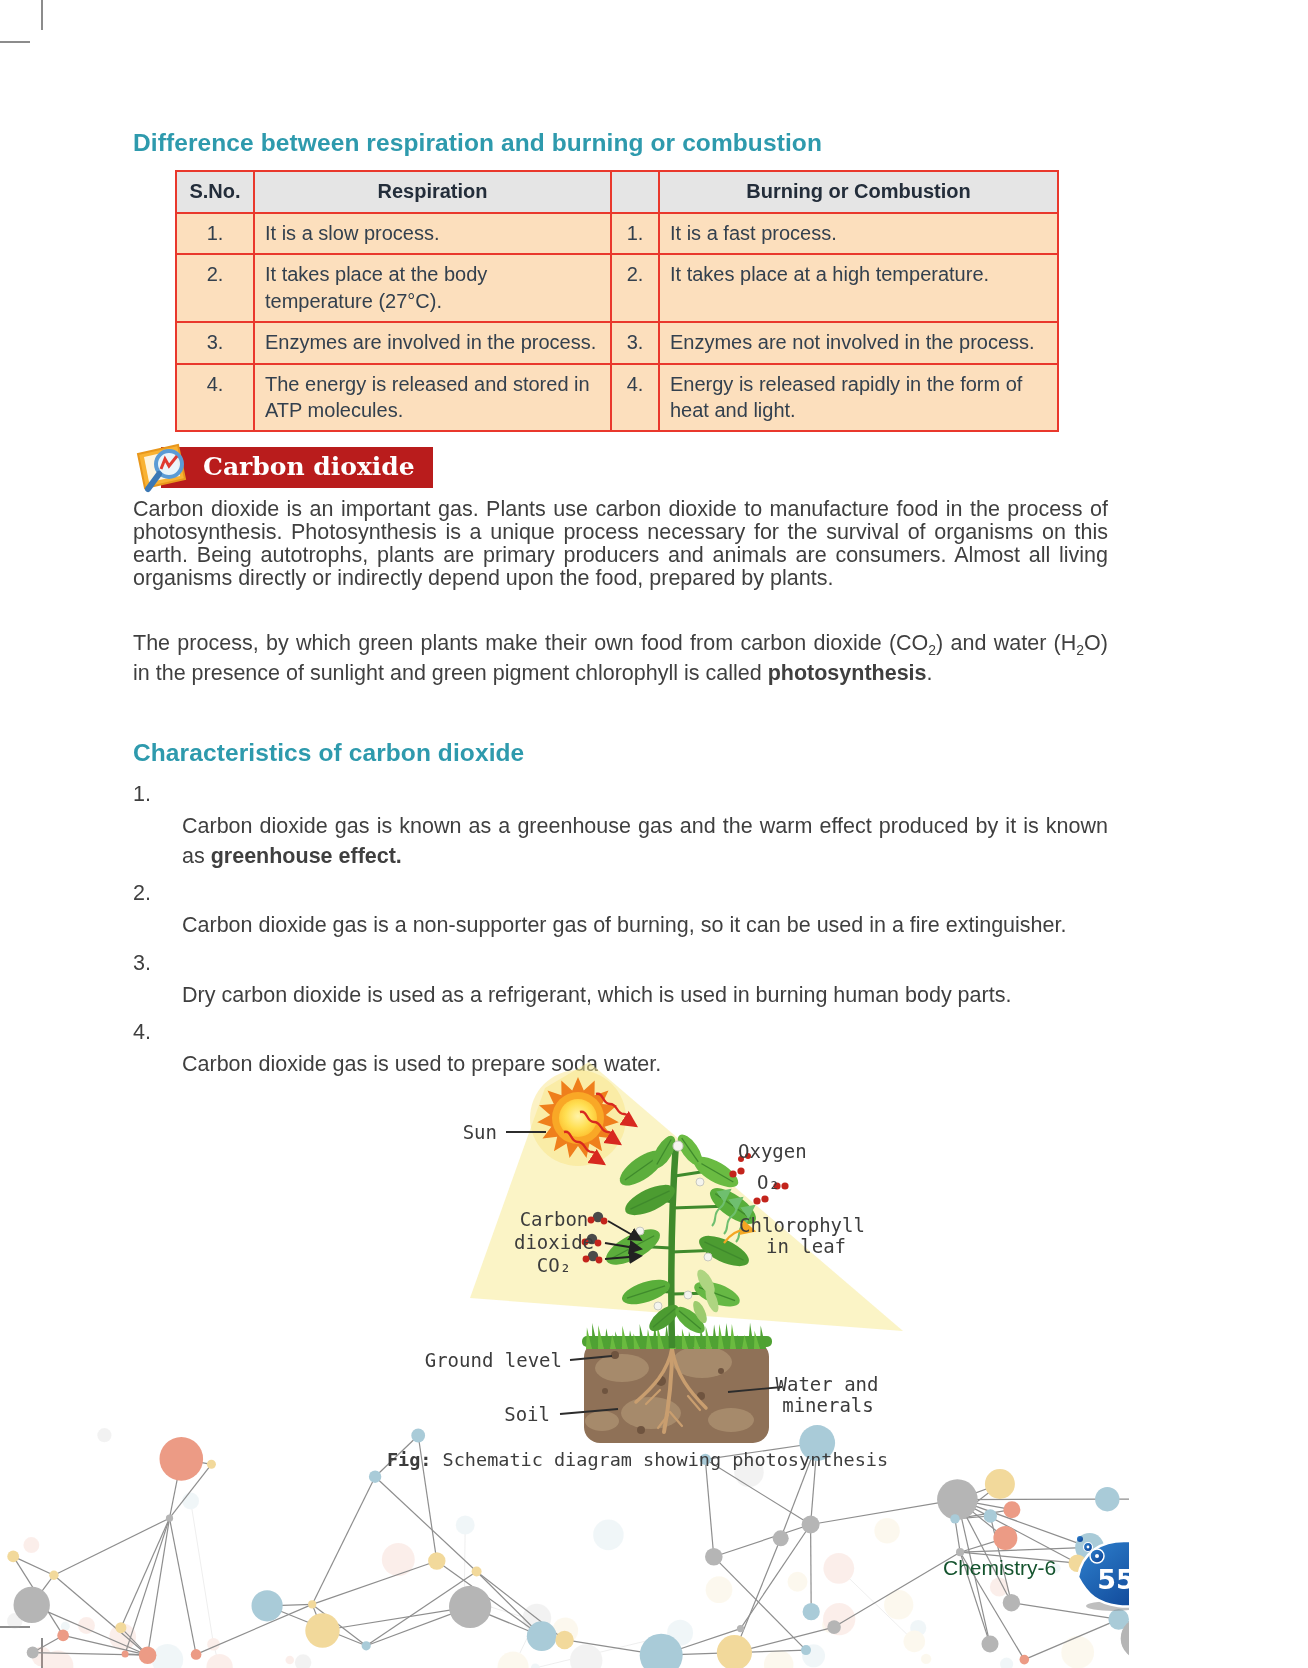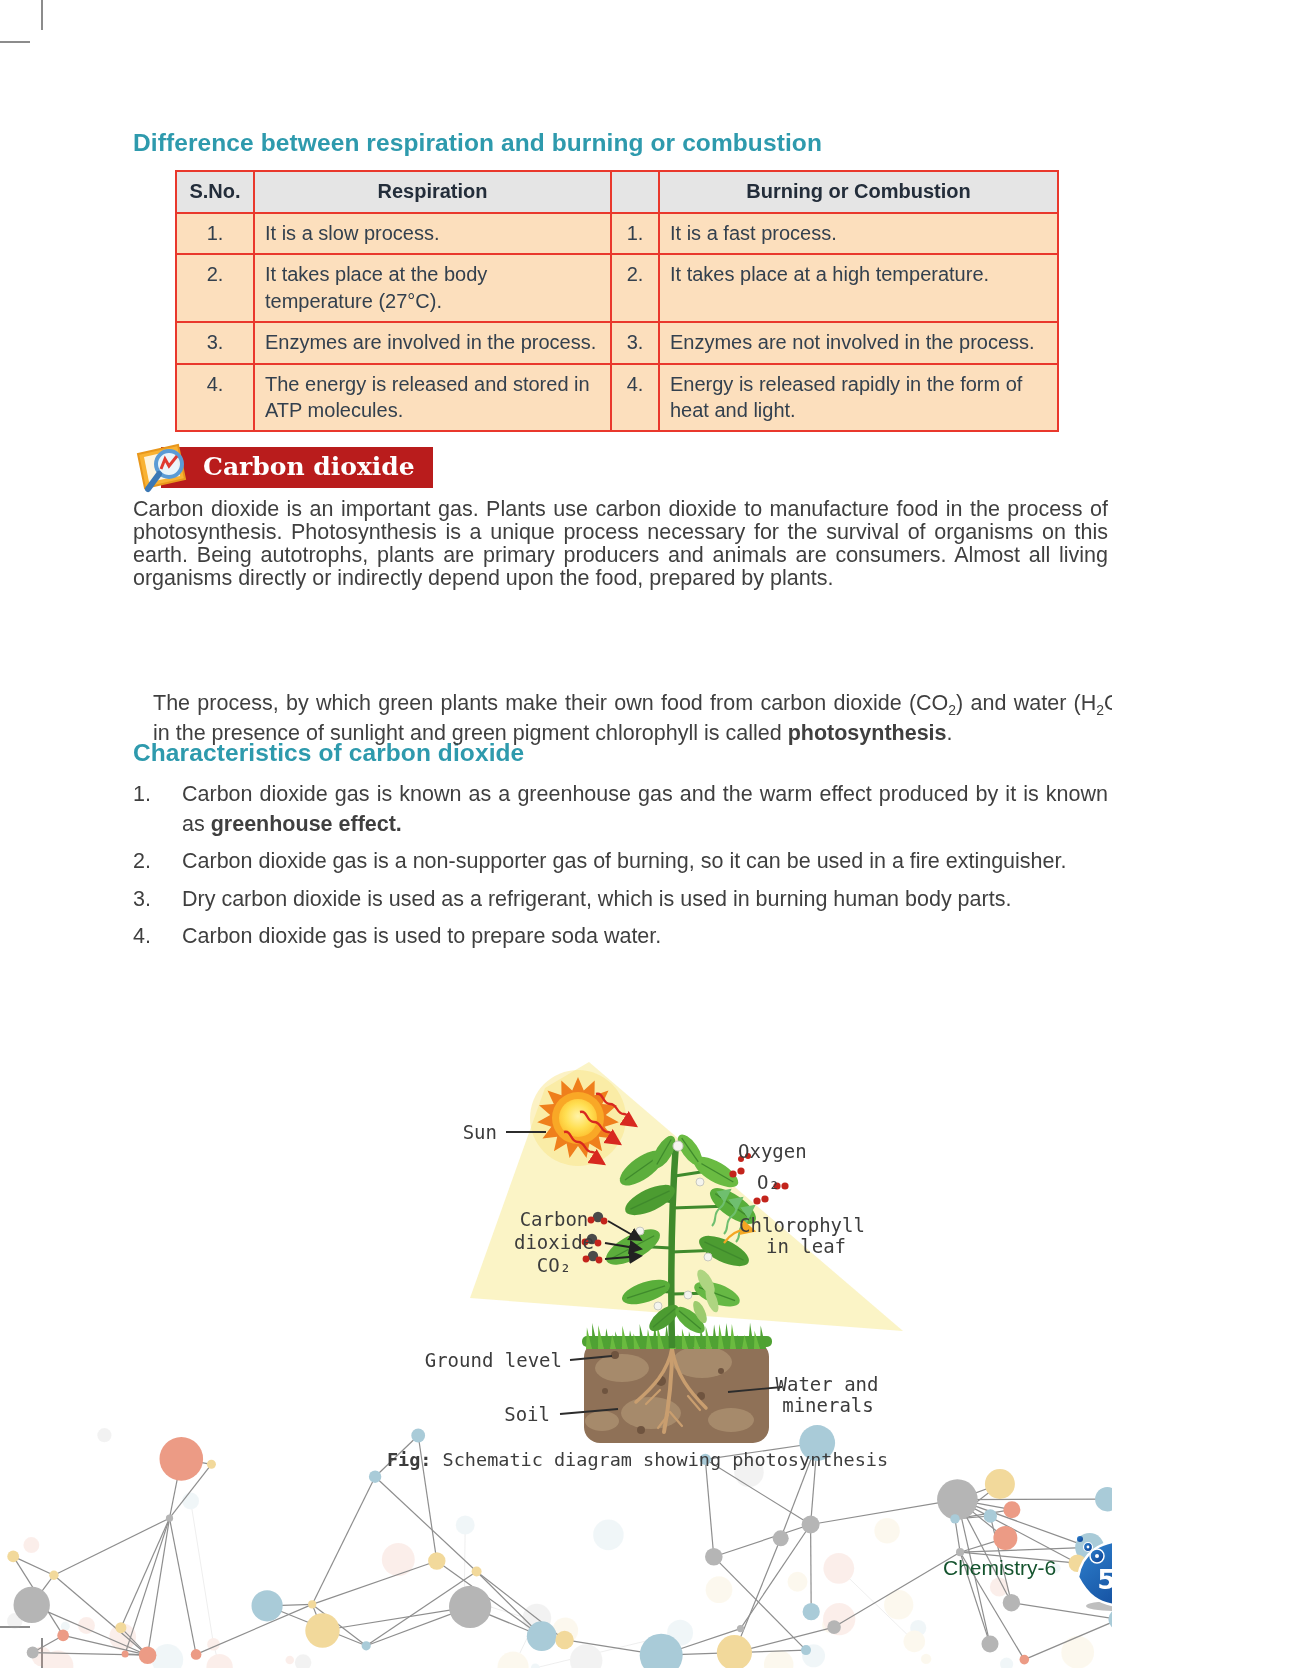--- a/index.html
+++ b/index.html
@@ -1,17 +1,17 @@
 <!DOCTYPE html>
 <html><head>
 <meta charset="utf-8">
 <style>
   html,body{margin:0;padding:0;background:#fff;}
   .page{position:relative;width:1112px;height:1668px;background:#ffffff;overflow:hidden;
-        font-family:"Liberation Sans","DejaVu Sans",sans-serif;color:#3f3f3f;}
+        font-family:"Liberation Sans","DejaVu Sans",sans-serif;color:#3f3f3f;padding-left:17px;}
   
   .crop{position:absolute;background:#8c8c8c;}
   
   .teal-h{position:absolute;left:133px;width:980px;color:#2e9aad;font-weight:bold;font-size:24.5px;letter-spacing:.1px;}
   
   .diff-table{position:absolute;left:175px;top:170px;border-collapse:collapse;table-layout:fixed;width:882px;
               font-size:20px;color:#33404e;z-index:2;}
   .diff-table td,.diff-table th{border:2.5px solid #e9382c;padding:6px 10px 7px;vertical-align:top;line-height:1.32;}
   .diff-table th{background:#e5e5e5;color:#232d3a;font-size:20px;font-weight:bold;text-align:center;height:27px;vertical-align:middle;}
   .diff-table td{background:#fcdfbd;}
@@ -21,21 +21,21 @@
   .banner-box{position:absolute;left:28px;top:4px;background:#b91c1c;color:#ffffff;white-space:nowrap;
               font-family:"DejaVu Serif","Liberation Serif",serif;font-weight:bold;font-size:25px;
               padding:5px 18px 7px 42px;}
   .banner-icon{position:absolute;left:0;top:-4px;z-index:4;}
   
   .body-text{position:absolute;left:133px;width:975px;font-size:21.5px;line-height:23px;text-align:justify;z-index:2;}
   sub{font-size:.65em;}
   .list{position:absolute;left:133px;width:975px;z-index:2;}
   .list-item{display:flex;margin-bottom:8px;font-size:21.5px;line-height:29.5px;}
   .li-no{width:49px;flex:none;}
-  .li-text{flex:1;text-align:justify;}
+  .li-text{flex:1;text-align:justify;margin-top:32px;}
   
   .caption{position:absolute;left:150px;top:1449px;width:975px;text-align:center;z-index:6;
            font-family:"DejaVu Sans Mono","Liberation Mono",monospace;font-size:18.5px;color:#3c3c3c;}
   
   .brand{position:absolute;left:943px;top:1556px;font-size:21px;color:#14532d;z-index:7;}
   .overlay-svg{position:absolute;left:0;top:0;z-index:5;pointer-events:none;}
   .molecule-svg{position:absolute;left:0;top:1388px;z-index:1;pointer-events:none;}
   .fig-label{font-family:"DejaVu Sans Mono","Liberation Mono",monospace;font-size:19px;fill:#3c3c3c;}
 </style>
 </head>
@@ -319,21 +319,21 @@
         <polygon points="11,18 42,11 47,37 16,43" fill="#fdf4e0"></polygon>
         <circle cx="36" cy="25" r="13" fill="#eaf4fb" fill-opacity="0.95" stroke="#5b9bd5" stroke-width="4"></circle>
         <polyline points="28,30 32,20 36,27 44,17" fill="none" stroke="#e03a2f" stroke-width="3"></polyline>
         <line x1="26" y1="35" x2="15" y2="50" stroke="#3c78b4" stroke-width="6" stroke-linecap="round"></line>
       </svg>
     </span>
   </div>
 
   <div class="body-text" style="top:498px;">Carbon dioxide is an important gas. Plants use carbon dioxide to manufacture food in the process of photosynthesis. Photosynthesis is a unique process necessary for the survival of organisms on this earth. Being autotrophs, plants are primary producers and animals are consumers. Almost all living organisms directly or indirectly depend upon the food, prepared by plants.</div>
 
-  <div class="body-text" style="top:692px;margin-left:20px;"><span>The process, by which green plants make their own food from carbon dioxide (CO</span><sub>2</sub><span>) and water (H</span><sub>2</sub><span>O) in the presence of sunlight and green pigment chlorophyll is called </span><b>photosynthesis</b><span>.</span></div>
+  <div class="body-text" style="top:632px;"><span>The process, by which green plants make their own food from carbon dioxide (CO</span><sub>2</sub><span>) and water (H</span><sub>2</sub><span>O) in the presence of sunlight and green pigment chlorophyll is called </span><b>photosynthesis</b><span>.</span></div>
 
   <div class="teal-h" style="top:739px;">Characteristics of carbon dioxide</div>
 
   <div class="list" style="top:780px;">
     <div class="list-item">
       <span class="li-no">1.</span>
       <span class="li-text"><span>Carbon dioxide gas is known as a greenhouse gas and the warm effect produced by it is known as </span><b>greenhouse effect.</b></span>
     </div>
     <div class="list-item">
       <span class="li-no">2.</span>

